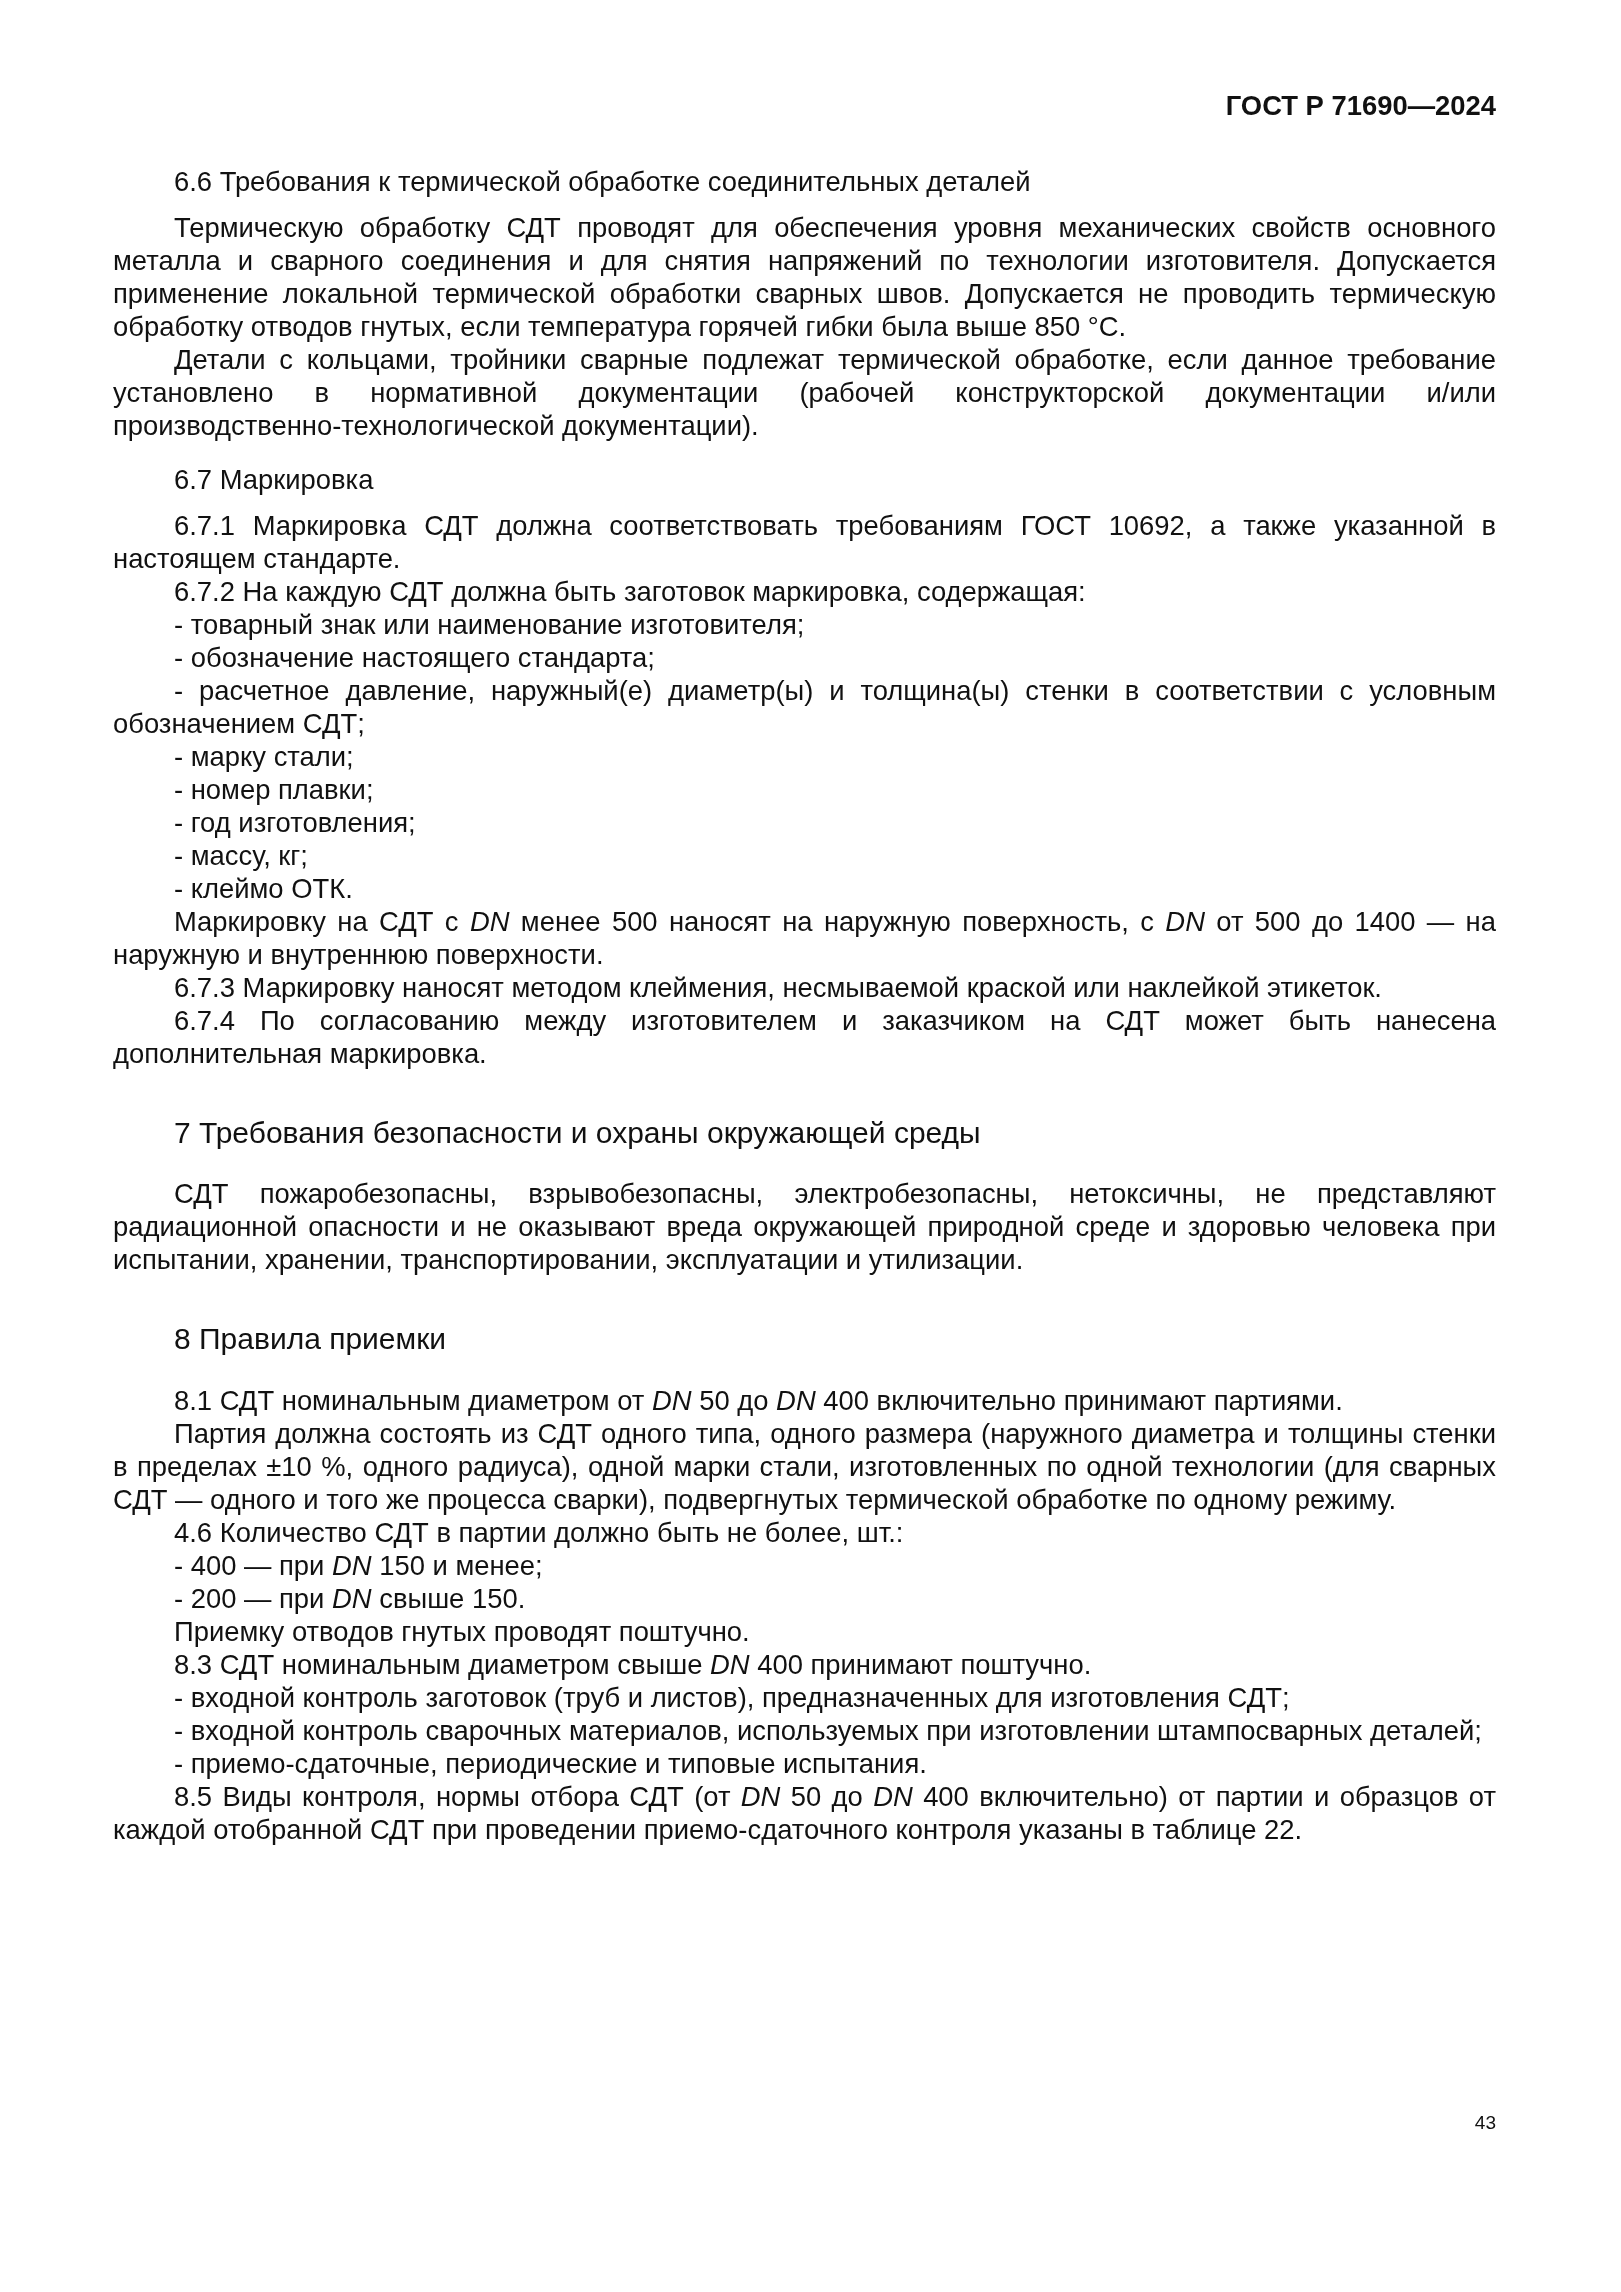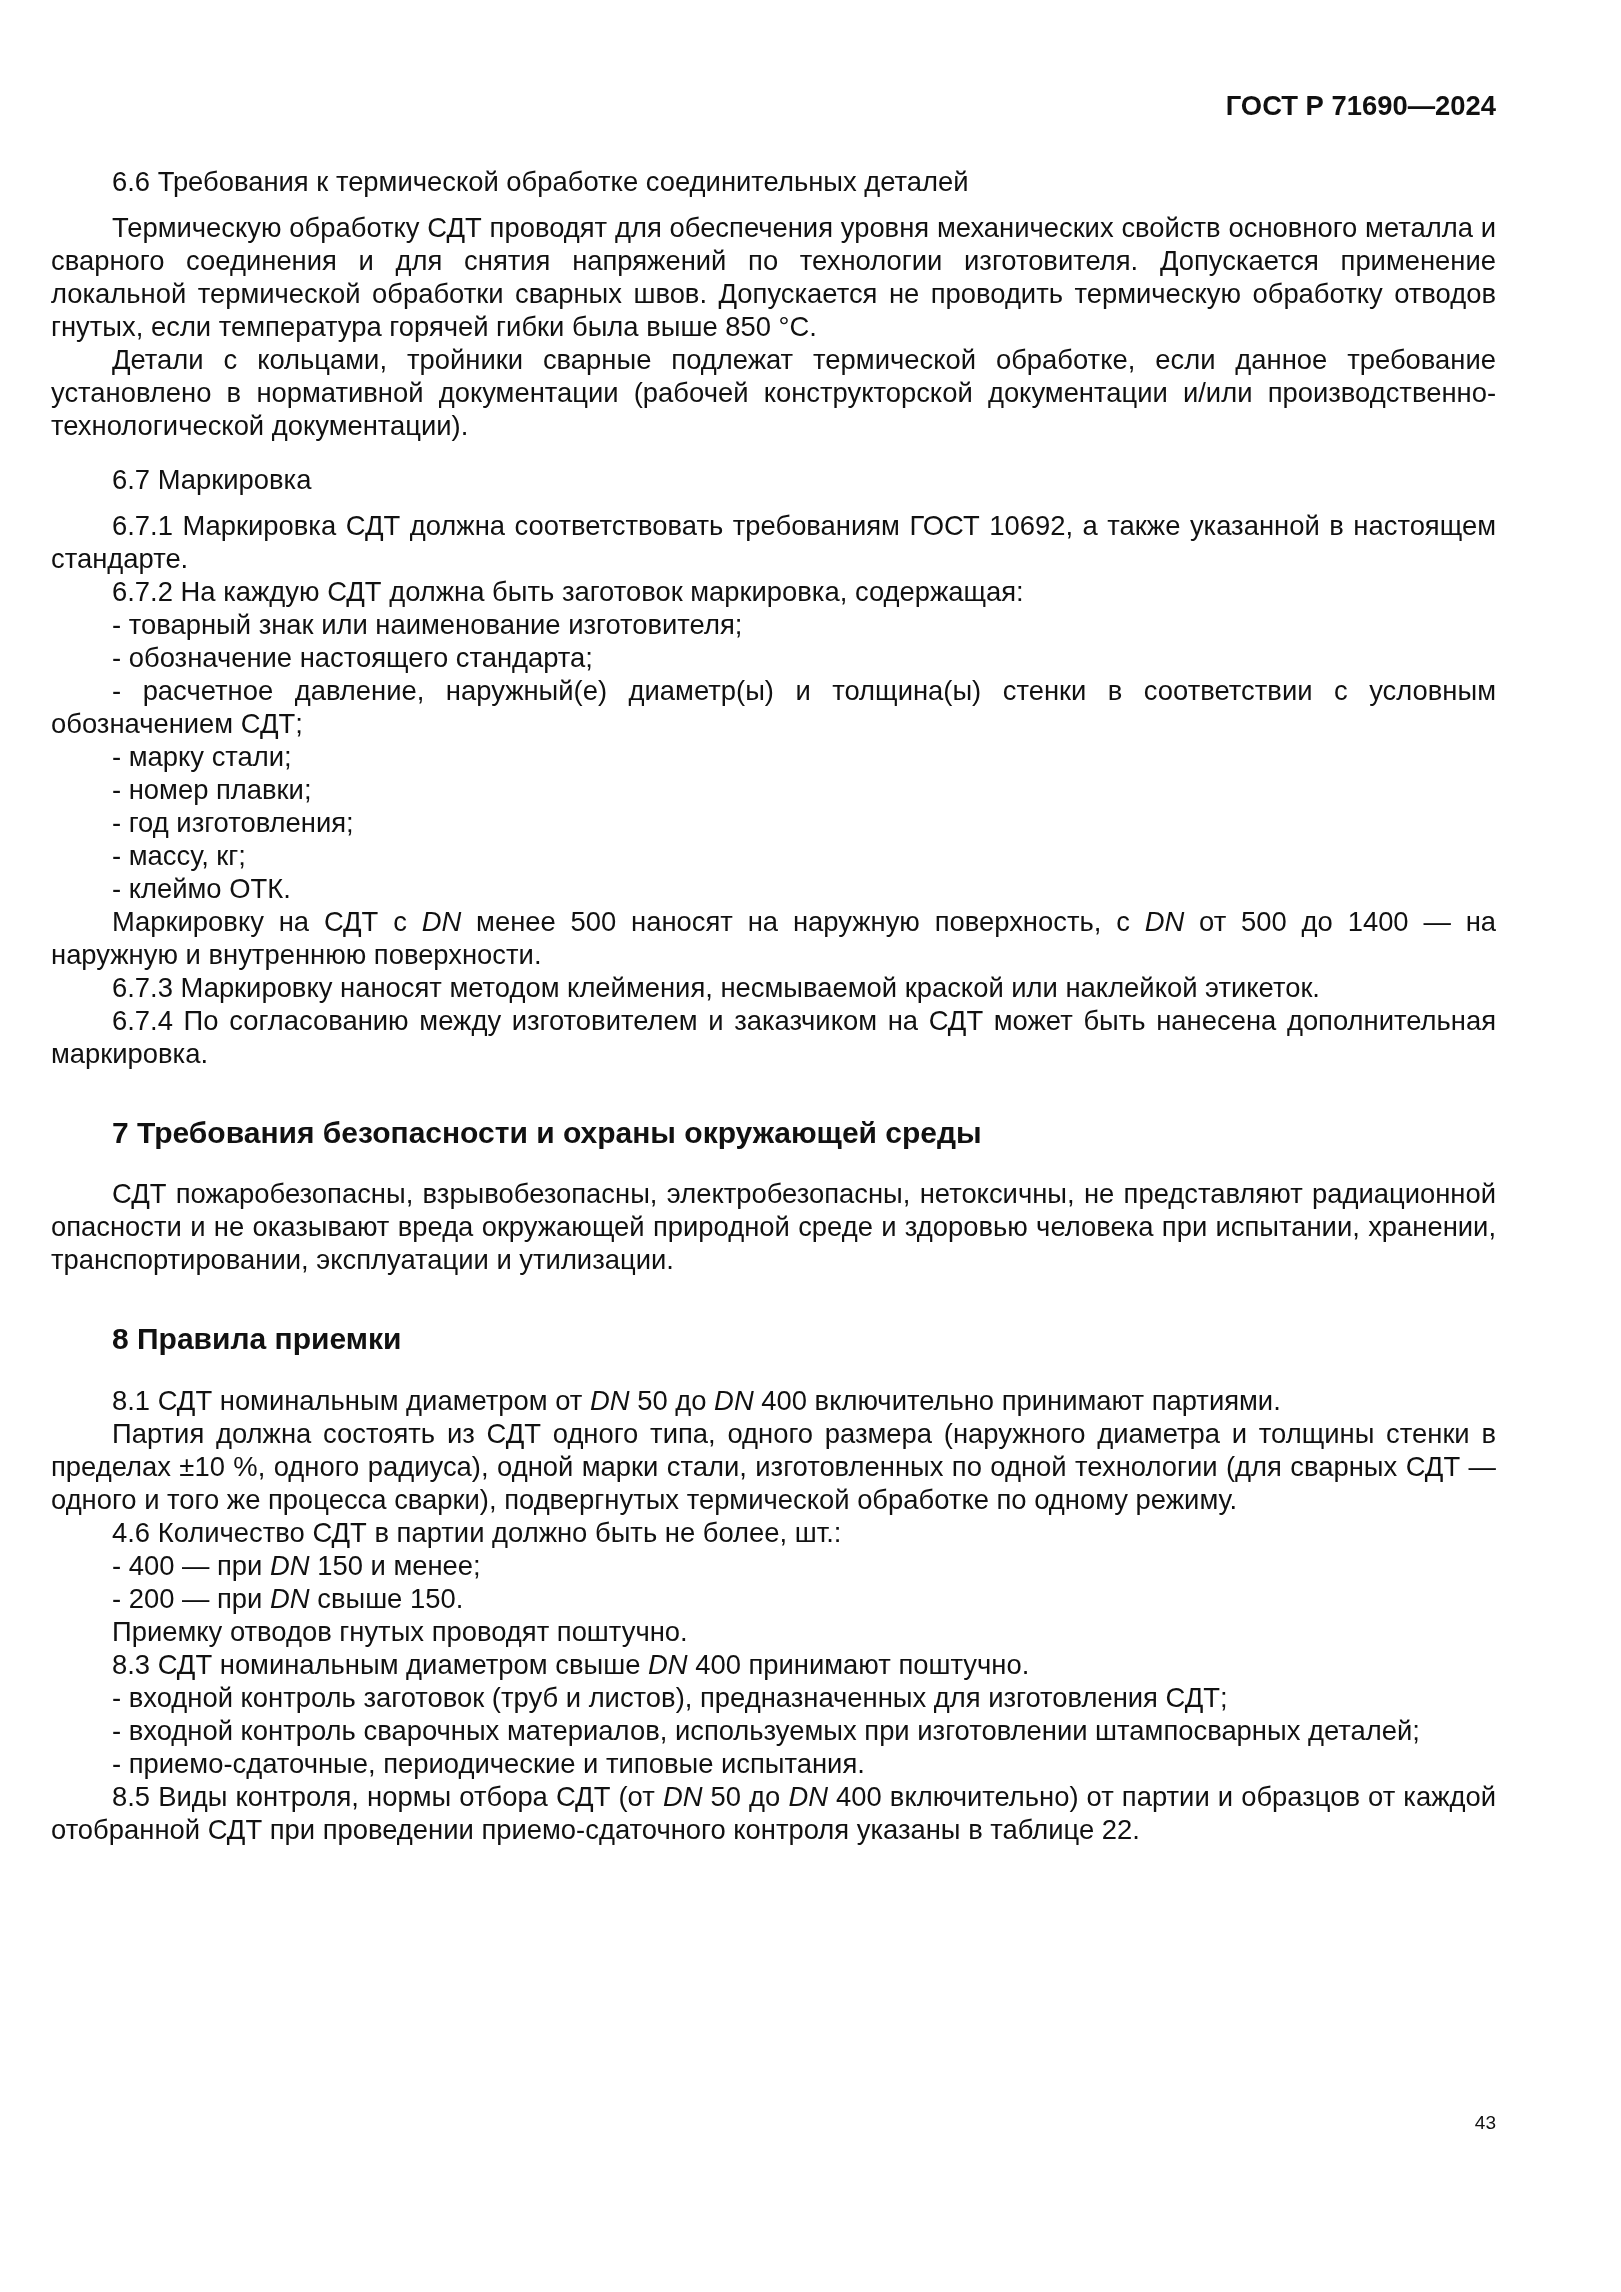--- a/index.html
+++ b/index.html
@@ -8,21 +8,21 @@
     width: 1621px;
     height: 2293px;
     position: relative;
     overflow: hidden;
     font-family: "Liberation Sans", sans-serif;
     color: #111111;
   }
   .page {
     width: 100%;
     height: 100%;
-    padding: 90px 125px 0 51px;
+    padding: 90px 125px 0 113px;
     position: relative;
   }
   .doc-header {
     text-align: right;
     font-weight: bold;
     font-size: 27.4px;
     line-height: 32px;
     margin-bottom: 43px;
   }
   .content { width: 100%; }
@@ -34,21 +34,21 @@
   }
   .blk i { }
   .h2 {
     font-weight: normal;
     text-align: left;
     margin-top: 21.6px;
     margin-bottom: 12.7px;
   }
   .h2:first-child { margin-top: 0; }
   .h1 {
-    font-weight: bold;
+    font-weight: normal;
     font-size: 30px;
     line-height: 39px;
     text-align: left;
     margin-top: 43px;
     margin-bottom: 25.5px;
   }
   .page-number {
     position: absolute;
     top: 2107px;
     right: 125px;

